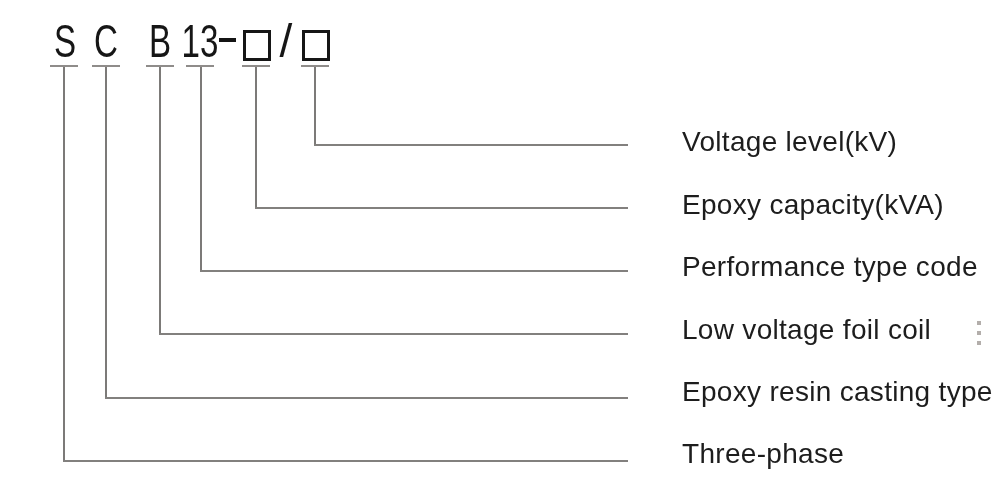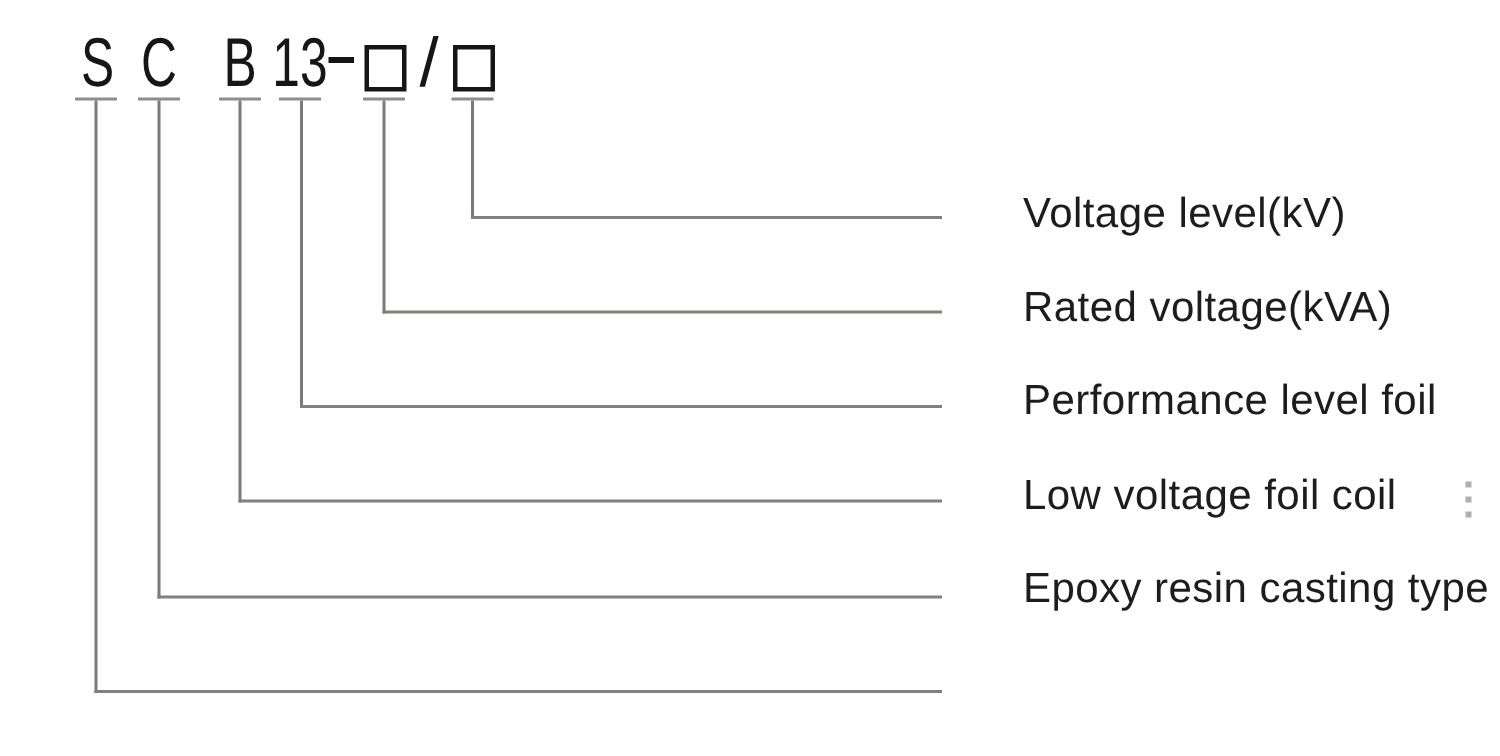--- a/index.html
+++ b/index.html
@@ -122,24 +122,25 @@
   <div class="vline v6"></div>
 
   <div class="hline h1"></div>
   <div class="hline h2"></div>
   <div class="hline h3"></div>
   <div class="hline h4"></div>
   <div class="hline h5"></div>
   <div class="hline h6"></div>
 
   <div class="lab lab1">Voltage level(kV)</div>
-  <div class="lab lab2">Rated voltage(kVA)</div>
-  <div class="lab lab3">Performance level foil</div>
+  <div class="lab lab2">Epoxy capacity(kVA)</div>
+  <div class="lab lab3">Performance type code</div>
   <div class="lab lab5">Epoxy resin casting type</div>
   <div class="lab lab4">Low voltage foil coil</div>
+  <div class="lab lab6">Three-phase</div>
 
   <div class="dots">
     <span class="d1"></span>
       <span class="d2"></span>
       <span class="d3"></span>
   </div>
 
 </div>
 
 </body></html>

